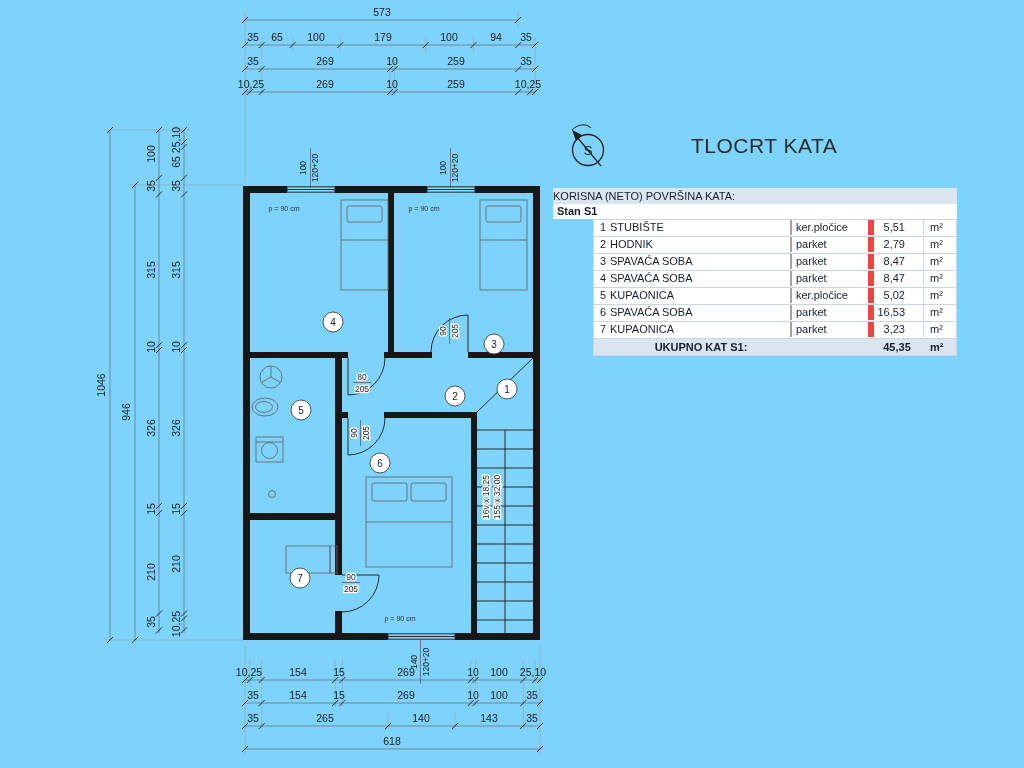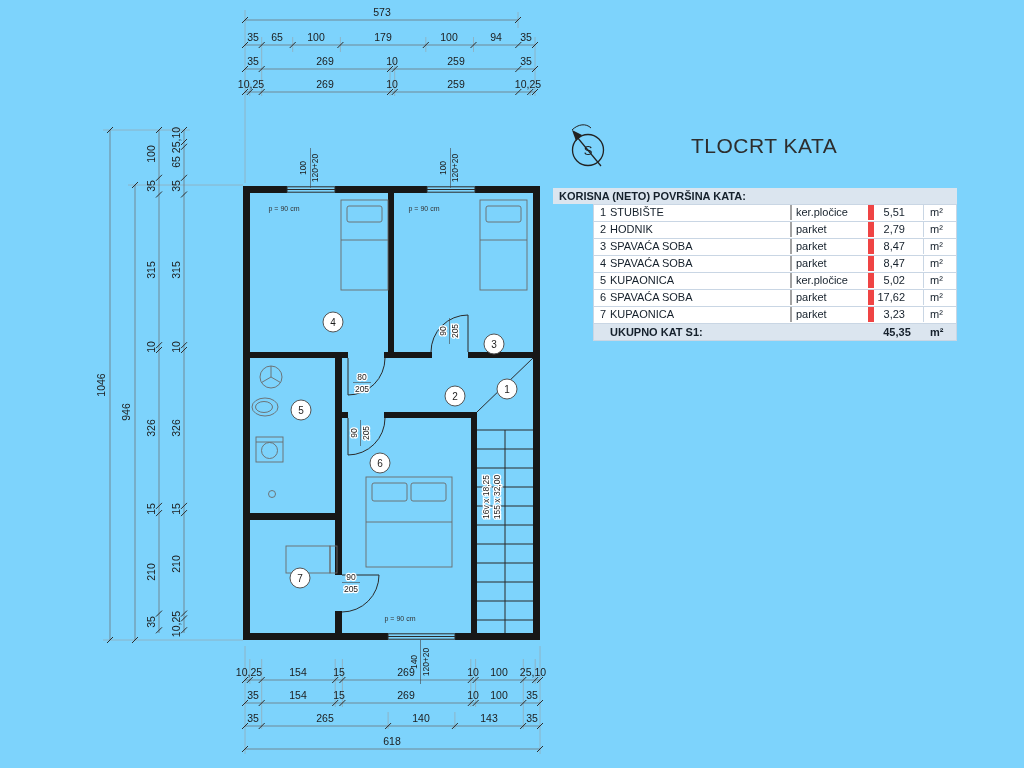--- a/index.html
+++ b/index.html
@@ -17,33 +17,33 @@
   text{font-family:"Liberation Sans",sans-serif;fill:#1c1c1c;}
   .dt{font-size:10.5px;text-anchor:middle}
   .ds{font-size:8.5px;text-anchor:middle}
   .dp{font-size:7px;text-anchor:middle;fill:#333}
   .rc{font-size:10px;text-anchor:middle}
   .halo{paint-order:stroke;stroke:#fff;stroke-width:2.5px}
   
   .title{position:absolute;left:678px;top:134px;font-size:21px;letter-spacing:.5px;color:#2d2d2d;margin-left:13px;}
   
   .tbl{position:absolute;left:553px;top:188px;width:404px;font-size:11px;color:#15202b;}
-  .tbl-head{background:#dbe5ef;font-weight:bold;height:16px;line-height:16px;padding-left:6px;}
+  .tbl-head{background:#dbe5ef;font-weight:normal;height:16px;line-height:16px;padding-left:0;}
   .tbl-sub{height:15px;line-height:15px;padding-left:4px;font-weight:bold;background:#fff;}
   .rows{margin-left:40px;border:1px solid #c9d6e4;border-bottom:none;box-sizing:border-box;}
   .trow{display:flex;height:16px;line-height:15px;border-bottom:1px solid #c9d6e4;background:#fff;}
   .c{box-sizing:border-box;height:15px;overflow:hidden;}
   .c-num{width:12px;text-align:right;}
   .c-name{width:186px;padding-left:4px;border-right:2px solid #a3a3a3;}
   .c-fin{width:82px;padding-left:4px;border-right:6px solid #ef4444;}
   .c-area{width:50px;text-align:right;padding-right:18px;border-right:1px solid #c9d6e4;}
   .c-unit{width:31px;padding-left:6px;}
   .trow-total{display:flex;margin-left:40px;height:17px;line-height:16px;background:#dbe5ef;
               font-weight:bold;border:1px solid #c9d6e4;border-top:none;box-sizing:border-box;}
-  .t-sp{width:12px;} .t-lab{width:186px;padding-left:4px;} .t-fin{width:82px;}
+  .t-sp{width:12px;} .t-lab{width:186px;padding-left:4px;text-align:center;} .t-fin{width:82px;}
   .t-area{width:50px;text-align:center;padding-right:4px;} .t-unit{width:31px;padding-left:6px;}
 </style>
 </head>
 <body>
 
 <div class="page">
 
 <svg width="1024" height="768" viewBox="0 0 1024 768">
 
   <path class="ext" d="M245,10V183M518,12V28M535,37V96M261.7,37V96M390,60V96M394.7,60V96M292.7,37V52M340.4,37V52M425.8,37V52M473.5,37V52M249.8,83V96M530.2,83V96M103,130H190M103,640H243M128,185H243M245,646V754M540,646V754M261.7,659V729M335.2,659V707M342.4,659V707M470.8,659V707M475.6,659V707M523.3,659V729M388.1,712V729M454.9,712V729M249.8,659V684M535.2,659V684"></path>
@@ -257,20 +257,21 @@
     <path d="M601,166L577,137" stroke="#222" stroke-width="1.2" fill="none"></path>
     <polygon points="572,130 582,135 576,141" fill="#222"></polygon>
     <path d="M572,130C578,124 586,123 591,128" stroke="#222" stroke-width="1" fill="none"></path>
   </g>
 </svg>
 
 <div class="title">TLOCRT KATA</div>
 
 <div class="tbl">
   <div class="tbl-head">KORISNA (NETO) POVRŠINA KATA:</div>
+  <div class="tbl-sub">Stan S1</div>
   <div class="rows">
     <div class="trow">
       <div class="c c-num">1</div>
       <div class="c c-name">STUBIŠTE</div>
       <div class="c c-fin">ker.pločice</div>
       <div class="c c-area">5,51</div>
       <div class="c c-unit">m²</div>
     </div>
     <div class="trow">
       <div class="c c-num">2</div>
@@ -297,21 +298,21 @@
       <div class="c c-num">5</div>
       <div class="c c-name">KUPAONICA</div>
       <div class="c c-fin">ker.pločice</div>
       <div class="c c-area">5,02</div>
       <div class="c c-unit">m²</div>
     </div>
     <div class="trow">
       <div class="c c-num">6</div>
       <div class="c c-name">SPAVAĆA SOBA</div>
       <div class="c c-fin">parket</div>
-      <div class="c c-area">17,62</div>
+      <div class="c c-area">16,53</div>
       <div class="c c-unit">m²</div>
     </div>
     <div class="trow">
       <div class="c c-num">7</div>
       <div class="c c-name">KUPAONICA</div>
       <div class="c c-fin">parket</div>
       <div class="c c-area">3,23</div>
       <div class="c c-unit">m²</div>
     </div>
   </div>

